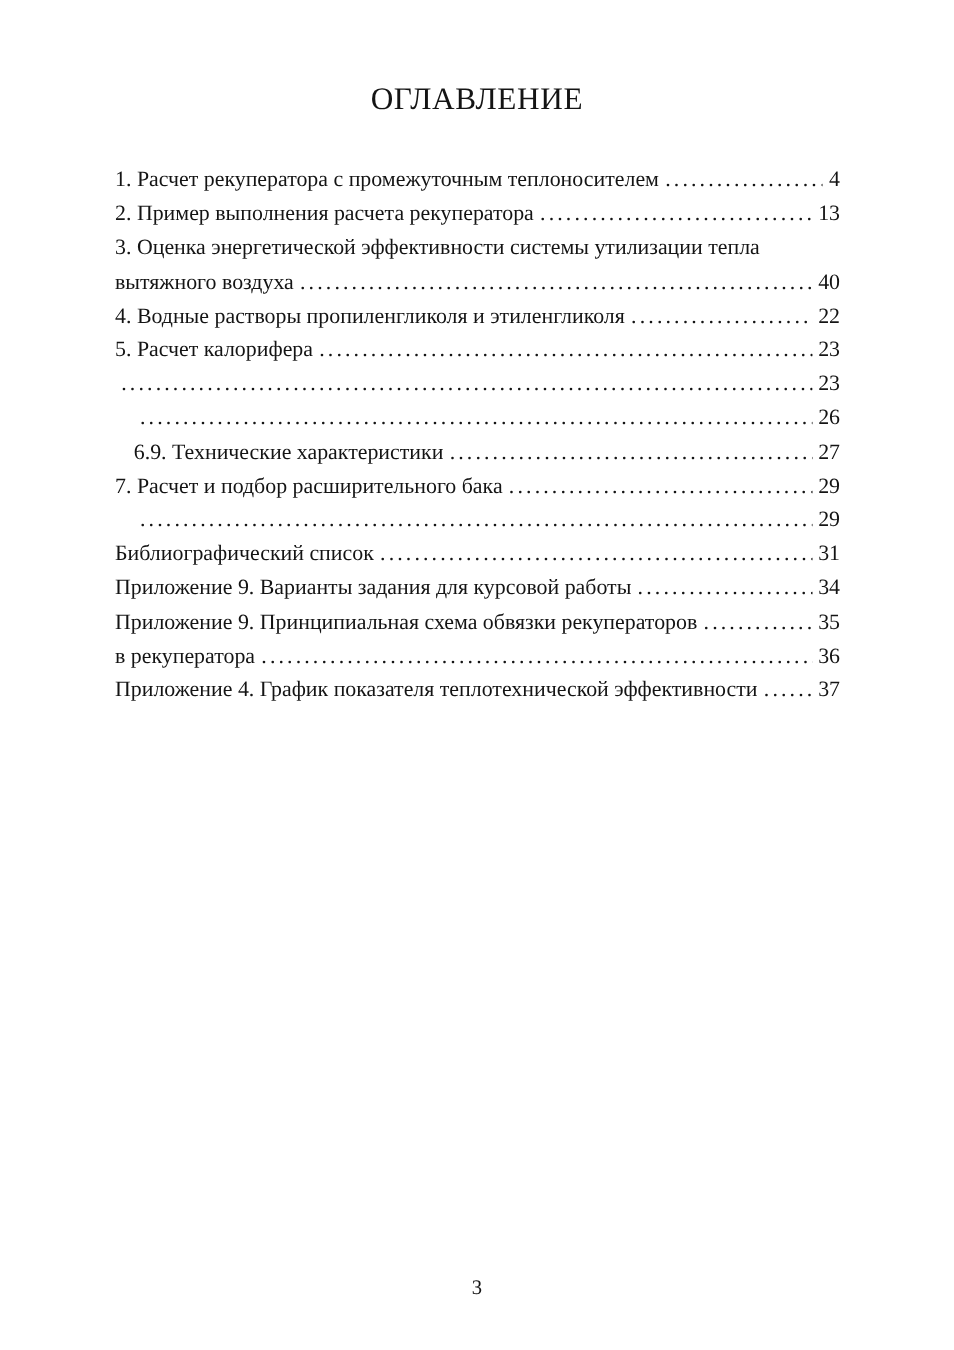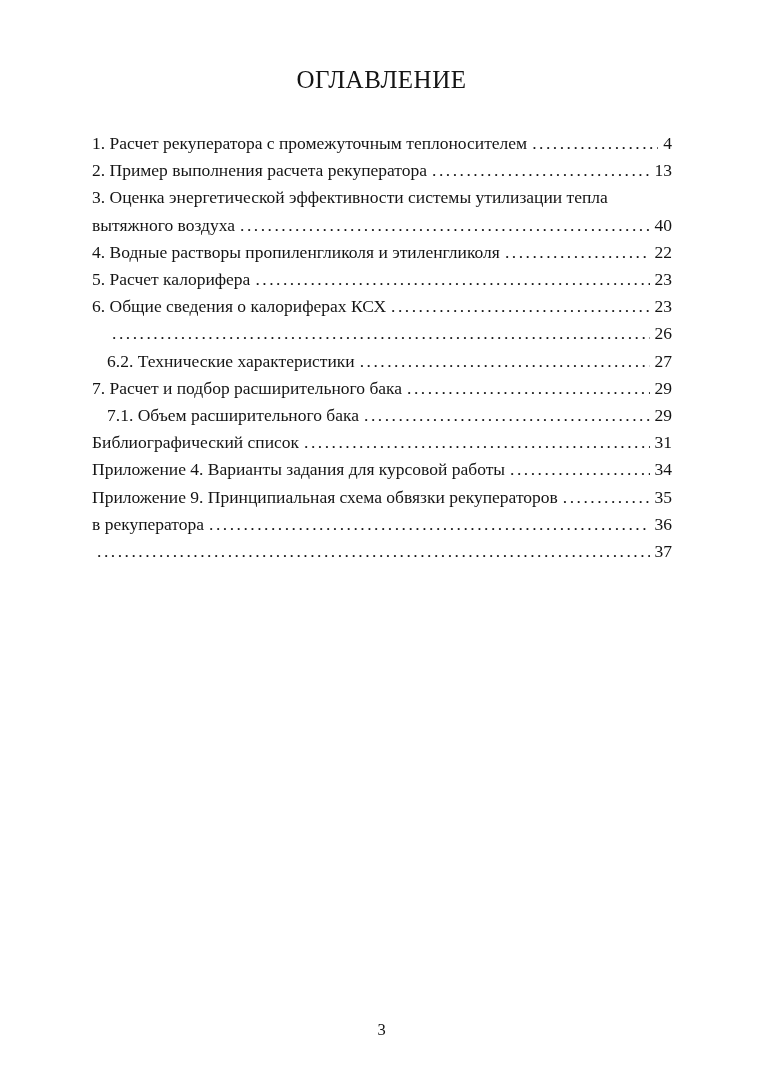--- a/index.html
+++ b/index.html
@@ -91,63 +91,62 @@
         <span class="toc-text">4. Водные растворы пропиленгликоля и этиленгликоля</span>
         <span class="leader">............................................................................................................................................</span>
         <span class="page-num">22</span>
       </div>
       <div class="toc-line">
         <span class="toc-text">5. Расчет калорифера</span>
         <span class="leader">............................................................................................................................................</span>
         <span class="page-num">23</span>
       </div>
       <div class="toc-line">
-        <span class="toc-text">6. Общие сведения о калориферах КСХ</span>
         <span class="leader">............................................................................................................................................</span>
         <span class="page-num">23</span>
       </div>
       <div class="toc-line indent-1">
         <span class="leader">............................................................................................................................................</span>
         <span class="page-num">26</span>
       </div>
       <div class="toc-line indent-1">
-        <span class="toc-text">6.2. Технические характеристики</span>
+        <span class="toc-text">6.9. Технические характеристики</span>
         <span class="leader">............................................................................................................................................</span>
         <span class="page-num">27</span>
       </div>
       <div class="toc-line">
         <span class="toc-text">7. Расчет и подбор расширительного бака</span>
         <span class="leader">............................................................................................................................................</span>
         <span class="page-num">29</span>
       </div>
       <div class="toc-line indent-1">
-        <span class="toc-text">7.1. Объем расширительного бака</span>
         <span class="leader">............................................................................................................................................</span>
         <span class="page-num">29</span>
       </div>
       <div class="toc-line">
         <span class="toc-text">Библиографический список</span>
         <span class="leader">............................................................................................................................................</span>
         <span class="page-num">31</span>
       </div>
       <div class="toc-line">
-        <span class="toc-text">Приложение 4. Варианты задания для курсовой работы</span>
+        <span class="toc-text">Приложение 9. Варианты задания для курсовой работы</span>
         <span class="leader">............................................................................................................................................</span>
         <span class="page-num">34</span>
       </div>
       <div class="toc-line">
         <span class="toc-text">Приложение 9. Принципиальная схема обвязки рекуператоров</span>
         <span class="leader">............................................................................................................................................</span>
         <span class="page-num">35</span>
       </div>
       <div class="toc-line">
         <span class="toc-text">в рекуператора</span>
         <span class="leader">............................................................................................................................................</span>
         <span class="page-num">36</span>
       </div>
       <div class="toc-line">
+        <span class="toc-text">Приложение 4. График показателя теплотехнической  эффективности</span>
         <span class="leader">............................................................................................................................................</span>
         <span class="page-num">37</span>
       </div>
     </div>
 
   <div class="doc-footer">3</div>
 </div>
 
 </body></html>

